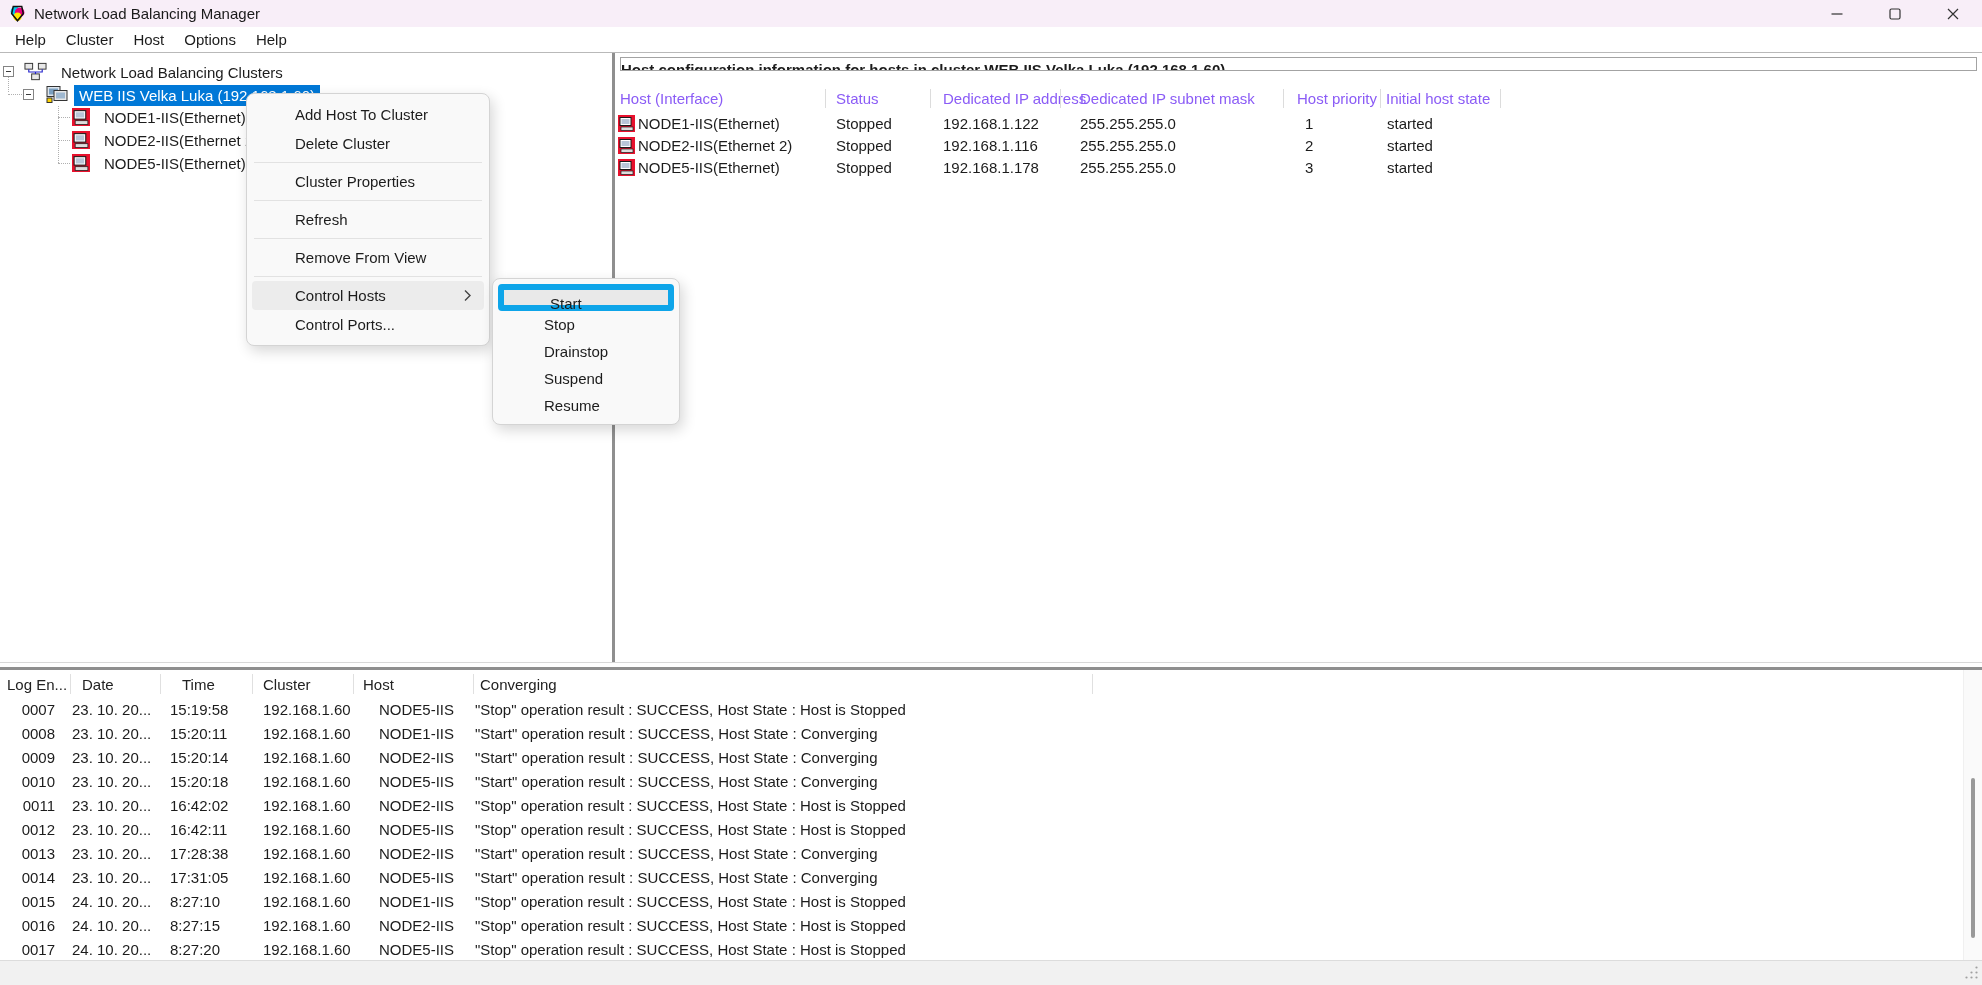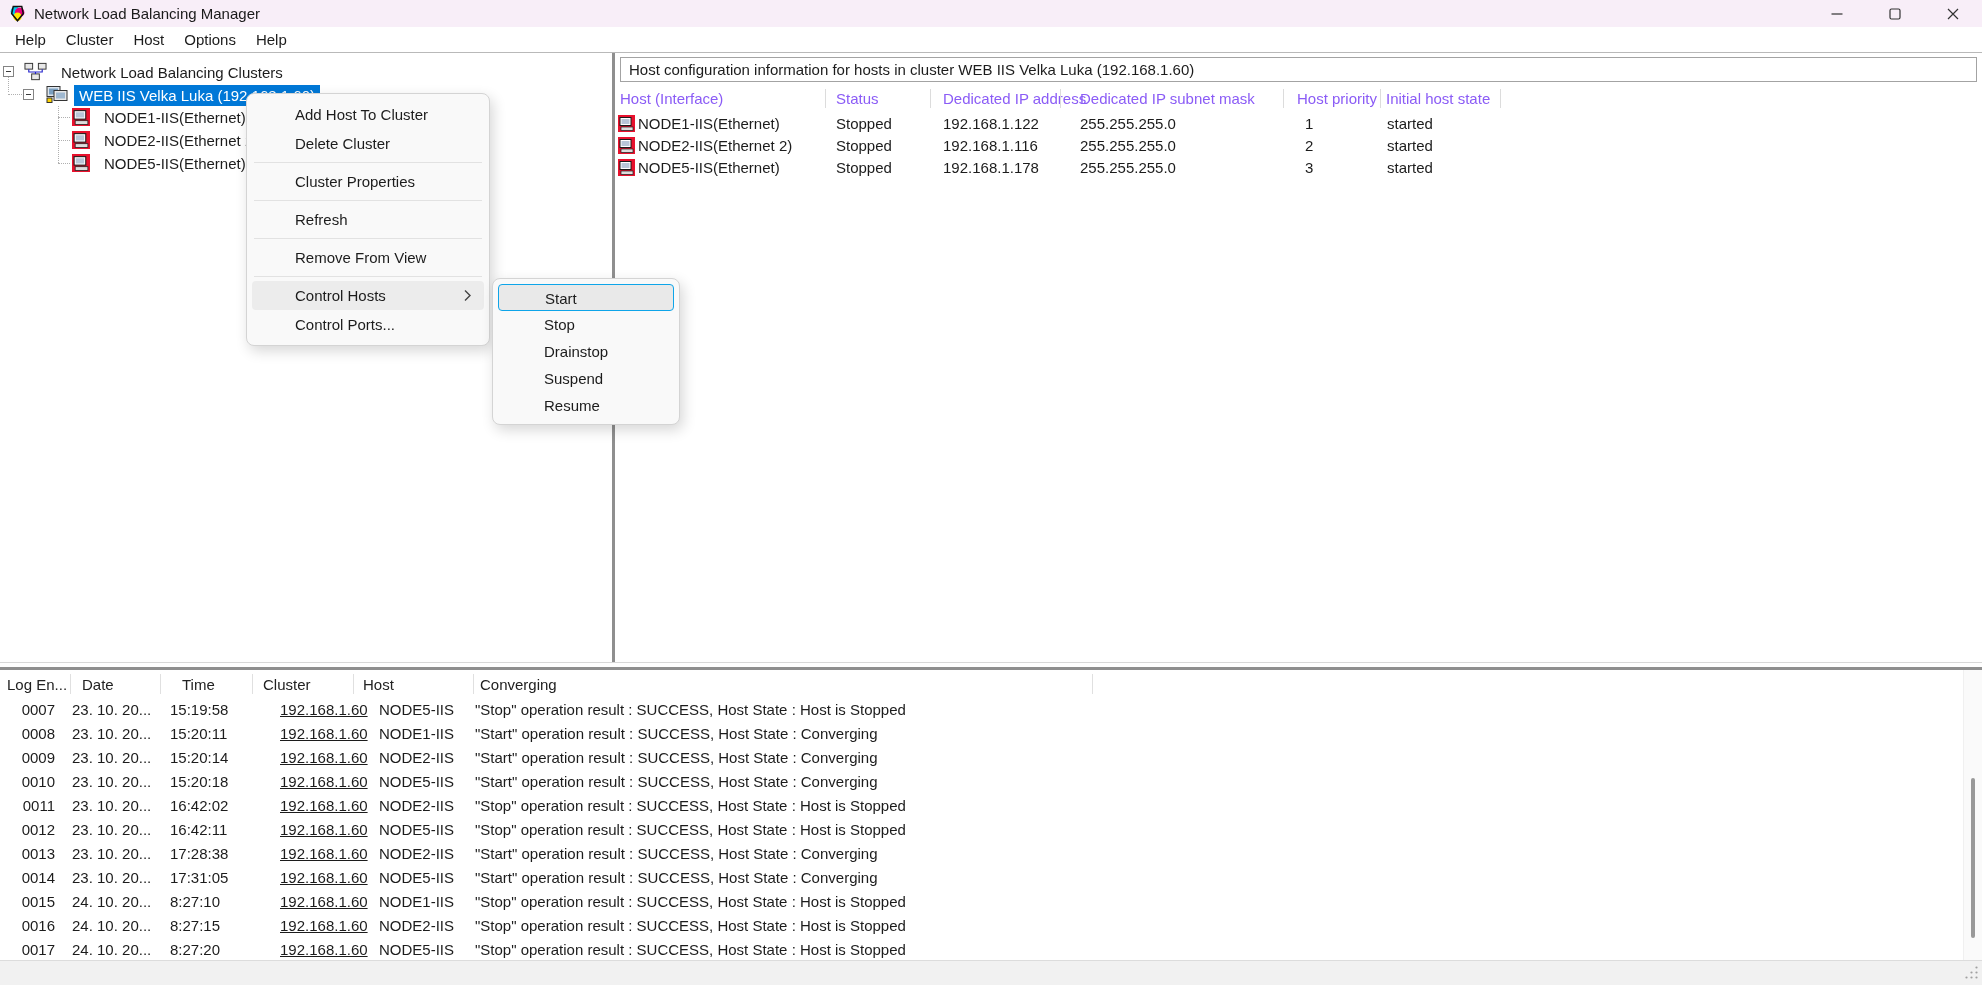--- a/index.html
+++ b/index.html
@@ -29,21 +29,21 @@
   .t-row { position:absolute; height:22px; display:flex; align-items:center; white-space:nowrap; }
   .expand-box { position:absolute; width:11px; height:11px; border:1px solid #848484; background:#fff; }
   .expand-box::after { content:""; position:absolute; left:2px; top:4px; width:5px; height:1px; background:#3c3c3c; }
   .t-icon { display:inline-flex; }
   .t-label { margin-left:14px; }
   .t-label.selected { background:#0078d7; color:#fff; padding:2px 5px; margin-left:4px; }
   .dot-v { position:absolute; border-left:1px dotted #b0b0b0; width:0; }
   .dot-h { position:absolute; border-top:1px dotted #b0b0b0; height:0; }
 
   
-  .caption-band { position:absolute; left:4px; right:5px; top:4px; height:25px; border:1px solid #a3a3a3; background:#fff; line-height:24px; padding-left:8px; white-space:nowrap; overflow:hidden; }
+  .caption-band { position:absolute; left:4px; right:5px; top:4px; height:14px; border:1px solid #a3a3a3; background:#fff; line-height:24px; white-space:nowrap; overflow:hidden;font-weight:bold; }
   .lv-header { position:absolute; left:0; right:0; top:34px; height:24px; background:#fff; }
   .lv-header .hcell { position:absolute; top:3px; white-space:nowrap; color:#8b5cf6; }
   .lv-header .hdiv { position:absolute; top:2px; width:1px; height:19px; background:#dcdcdc; }
   .lv-rows { position:absolute; left:0; right:0; top:60px; }
   .lv-row { position:relative; height:22px; }
   .lv-row .cell { position:absolute; top:2px; white-space:nowrap; }
   .node-icon { width:17px; height:17px; display:inline-flex; vertical-align:-3px; }
   .c-host  { left:2px; }  .c-host .txt { margin-left:3px; }
   .c-status{ left:220px; } .c-ip { left:327px; } .c-mask { left:464px; }
   .c-pri   { left:689px; } .c-init { left:771px; }
@@ -56,37 +56,37 @@
 
   
   .log-pane { position:absolute; left:0; top:670px; width:100%; height:290px; background:#fff; overflow:hidden; }
   .log-header { position:absolute; left:0; top:0; width:100%; height:28px; background:#fff; }
   .log-header .hcell { position:absolute; top:6px; white-space:nowrap; color:#222; }
   .log-header .hdiv { position:absolute; top:4px; width:1px; height:20px; background:#e0e0e0; }
   .log-rows { position:absolute; left:0; top:28px; right:19px; }
   .log-row { position:relative; height:24px; }
   .log-row .cell { position:absolute; top:3px; white-space:nowrap; }
   .lg-entry { left:0; width:55px; text-align:right; }
-  .lg-date { left:72px; } .lg-time { left:170px; } .lg-cluster { left:280px;text-decoration:underline; }
+  .lg-date { left:72px; } .lg-time { left:170px; } .lg-cluster { left:263px; }
   .lg-host { left:363px;margin-left:16px; } .lg-desc { left:475px; }
   .log-scrollbar { position:absolute; right:0; top:0; bottom:0; width:19px; background:#fafafa; border-left:1px solid #f0f0f0; }
   .log-thumb { position:absolute; left:7px; width:4px; top:108px; height:160px; background:#999; border-radius:2px; }
 
   
   .statusbar { position:absolute; left:0; top:960px; width:100%; height:25px; background:#f1f1f1; border-top:1px solid #dcdcdc; }
   .grip { position:absolute; right:3px; bottom:2px; }
 
   
   .menu { position:absolute; background:#f9f9f9; border:1px solid #d4d4d4; border-radius:8px; box-shadow:3px 5px 14px rgba(0,0,0,.16); padding:6px 0; z-index:50; }
   #context-menu { left:246px; top:93px; width:244px; }
   #control-hosts-submenu { left:492px; top:278px; width:188px; z-index:51; padding:5px 0; }
   .menu-item { position:relative; height:29px; line-height:29px; padding-left:43px; margin:0 5px; border-radius:4px; white-space:nowrap; }
   #control-hosts-submenu .menu-item { height:27px; line-height:27px; padding-left:46px; }
   .menu-item.hl { background:#ececec; }
-  .menu-item.hl2 { background:#e9e9e9; border:1px solid #0ea5e9; line-height:25px; }
+  .menu-item.hl2 { background:#e9e9e9; border:6px solid #0ea5e9; line-height:25px; }
   .menu-sep { height:1px; background:#e2e2e2; margin:4px 7px; }
   .sub-arrow { position:absolute; right:12px; top:8px; width:9px; height:13px; display:inline-flex; }
 </style>
 </head>
 <body>
 
 <div id="window">
 
   <div class="titlebar">
     <span class="app-icon">

